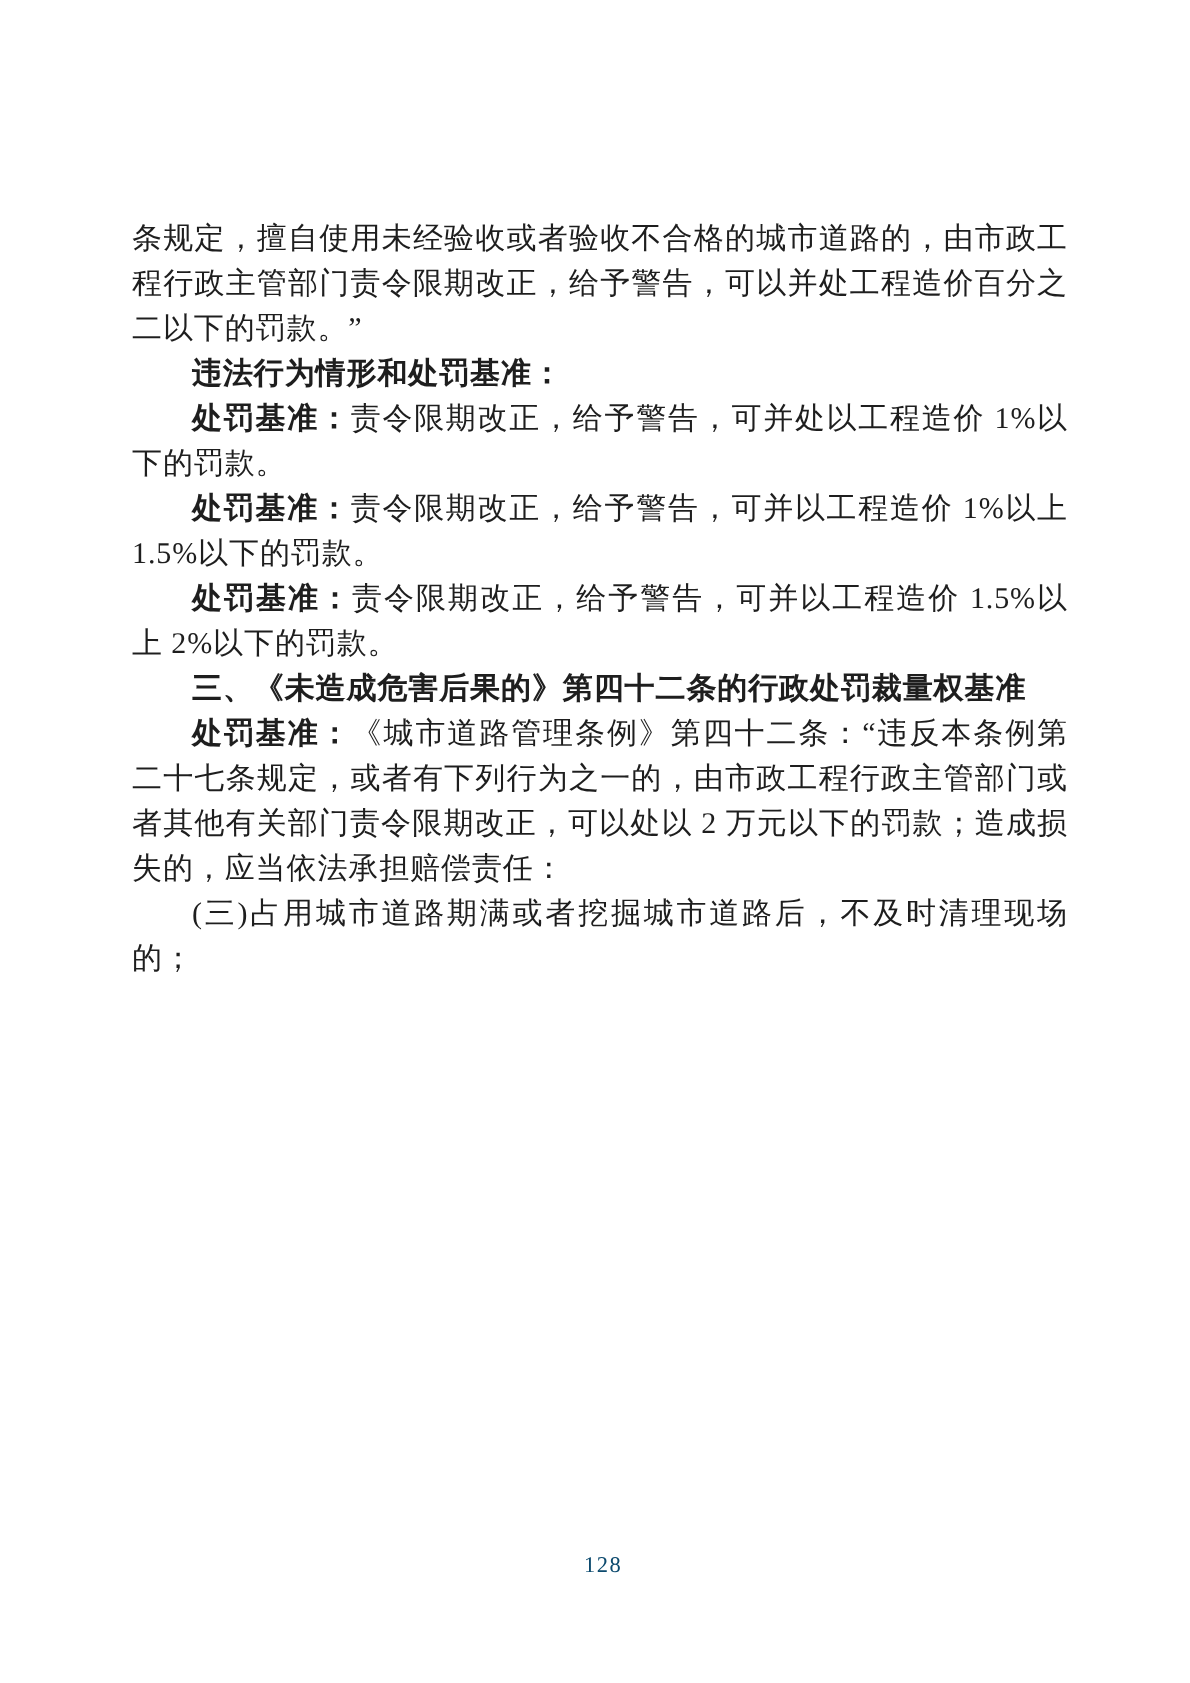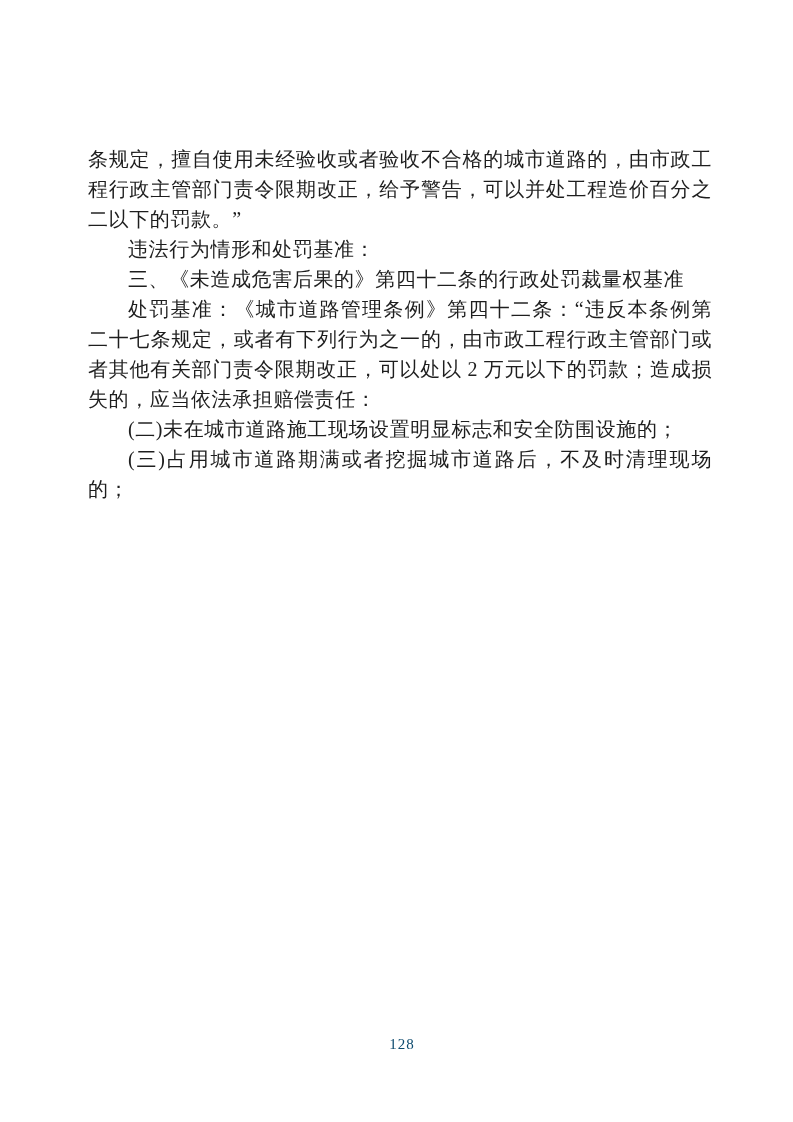--- a/index.html
+++ b/index.html
@@ -29,21 +29,21 @@
   }
   .para {
     margin: 0;
     padding: 0;
     text-indent: 2em;
   }
   .para.no-indent {
     text-indent: 0;
   }
   .b {
-    font-weight: 400;
+    font-weight: 700;
   }
   .page-number {
     position: absolute;
     top: 1036px;
     left: 0;
     right: 0;
     text-align: center;
     font-size: 15px;
     letter-spacing: 1px;
     color: #0c4a6e;
@@ -54,30 +54,32 @@
 <body>
 
 <div class="page">
   <div class="text-block">
 
     <p class="para no-indent"><span>条规定，擅自使用未经验收或者验收不合格的城市道路的，由市政工程行政主管部门责令限期改正，给予警告，可以并处工程造价百分之二以下的罚款。”</span></p>
 
     <p class="para"><span class="b">违法行为情形和处罚基准：</span></p>
 
 
+    <p class="para"><span class="b">处罚基准：</span><span>责令限期改正，给予警告，可并处以工程造价 1%以下的罚款。</span></p>
 
 
+    <p class="para"><span class="b">处罚基准：</span><span>责令限期改正，给予警告，可并以工程造价 1%以上 1.5%以下的罚款。</span></p>
 
 
+    <p class="para"><span class="b">处罚基准：</span><span>责令限期改正，给予警告，可并以工程造价 1.5%以上 2%以下的罚款。</span></p>
 
     <p class="para"><span class="b">三、《未造成危害后果的》第四十二条的行政处罚裁量权基准</span></p>
 
     <p class="para"><span class="b">处罚基准：</span><span>《城市道路管理条例》第四十二条：“违反本条例第二十七条规定，或者有下列行为之一的，由市政工程行政主管部门或者其他有关部门责令限期改正，可以处以 2 万元以下的罚款；造成损失的，应当依法承担赔偿责任：</span></p>
 
 
-    <p class="para"><span>(二)未在城市道路施工现场设置明显标志和安全防围设施的；</span></p>
 
     <p class="para"><span>(三)占用城市道路期满或者挖掘城市道路后，不及时清理现场的；</span></p>
 
   </div>
 
   <div class="page-number">128</div>
 </div>
 
 </body></html>

